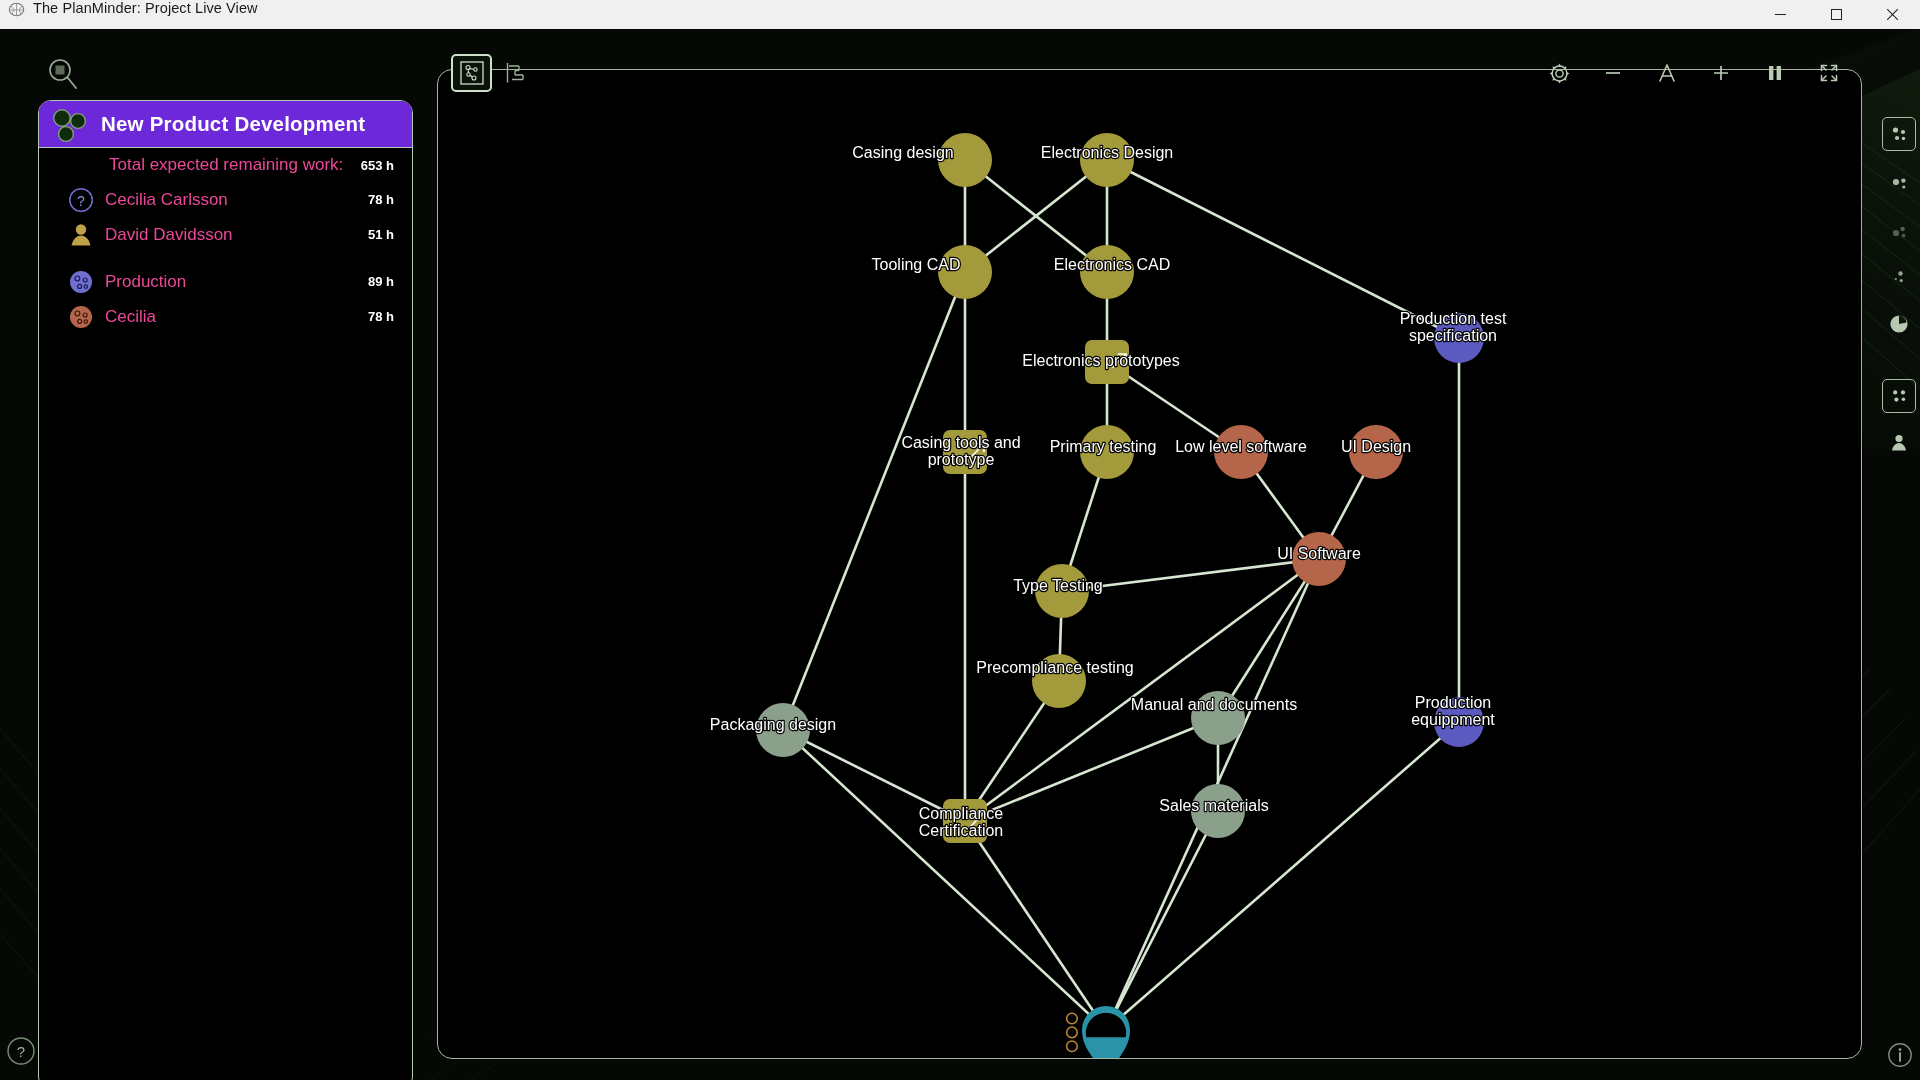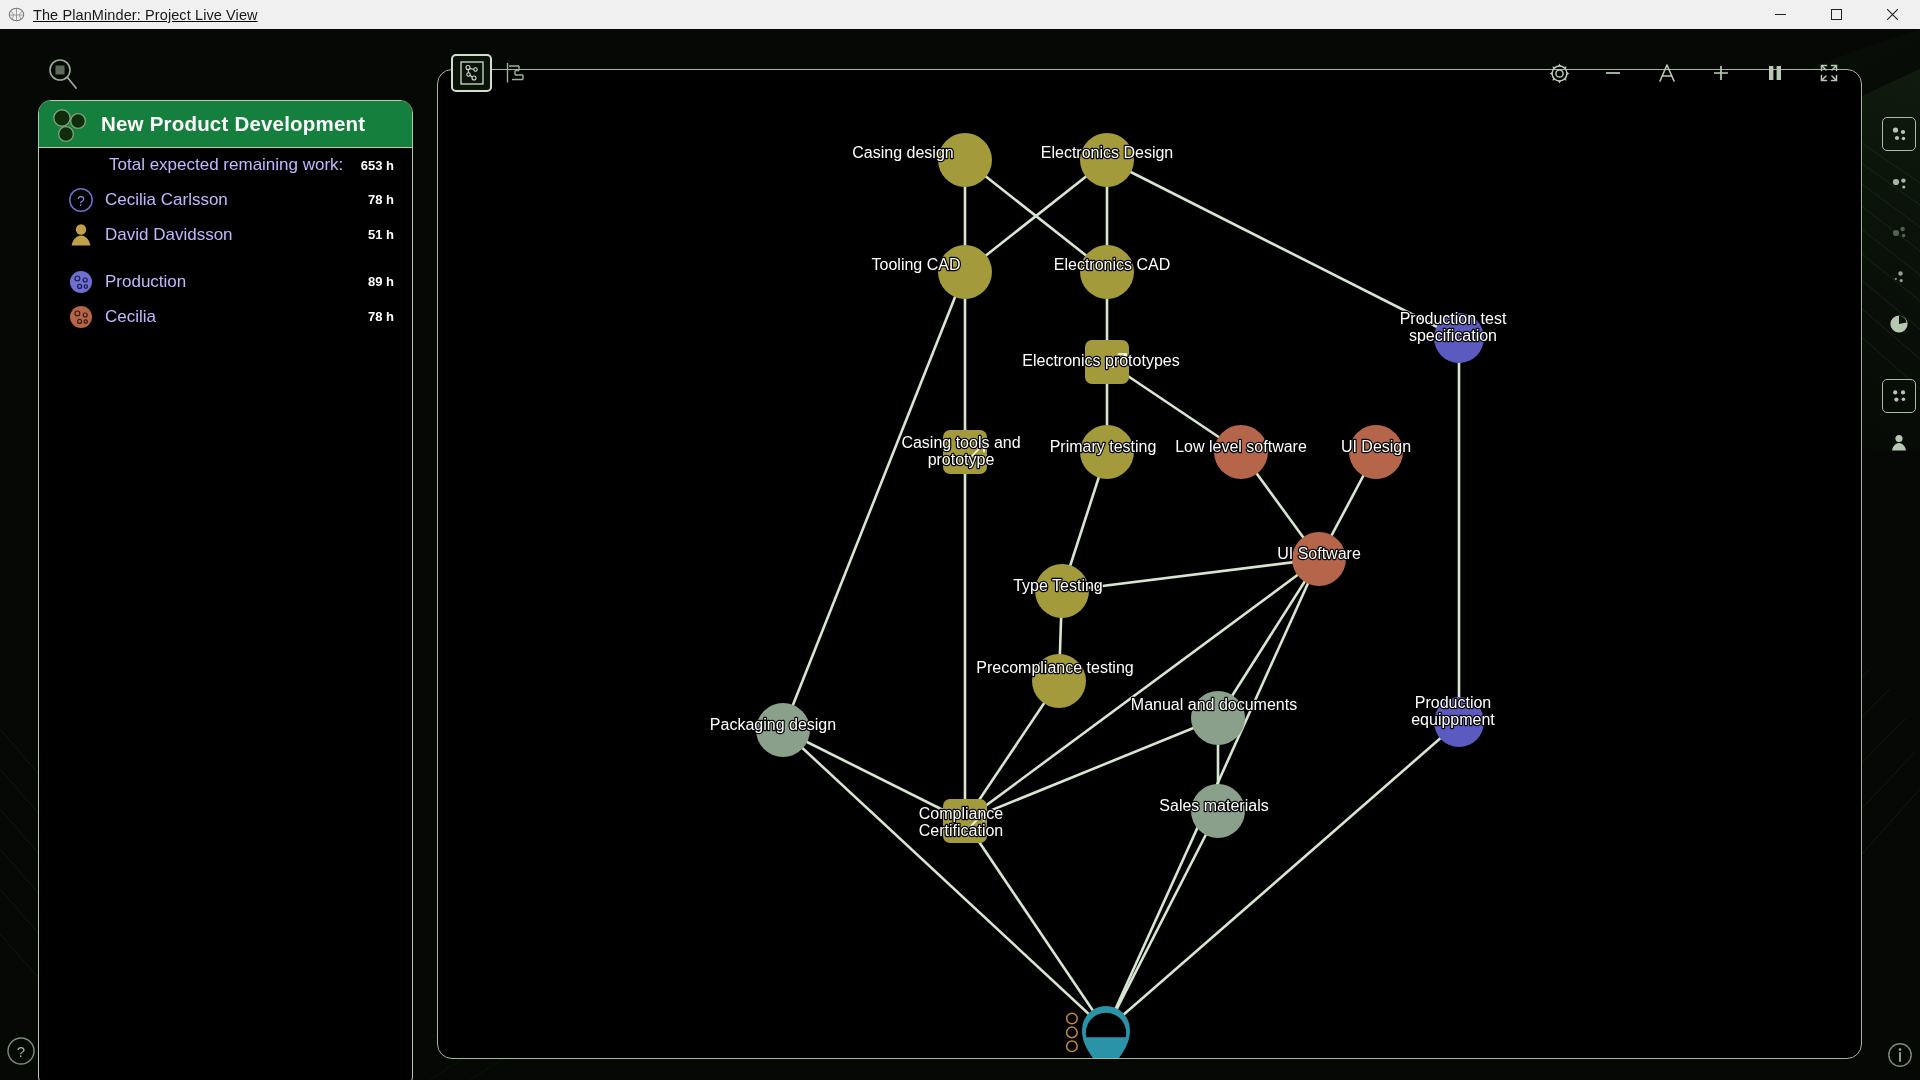--- a/index.html
+++ b/index.html
@@ -8,21 +8,21 @@
     width: 1920px; height: 1080px;
     overflow: hidden;
     background: #000;
     font-family: "Liberation Sans", sans-serif;
   }
 
   
   #titlebar {
     position: absolute; left: 0; top: 0; width: 1920px; height: 29px;
     background: #f0f0f0;
-    display: flex; align-items: center; text-decoration: underline;
+    display: flex; 
   }
   #titlebar .tb-icon { margin-left: 7px; width: 18px; height: 18px; display: flex; align-items: center; justify-content: center; }
   #titlebar .tb-title {
     margin-left: 8px; font-size: 14.5px; color: #1a1a1a;
     font-family: "Liberation Sans", sans-serif; letter-spacing: .1px;
   }
   #titlebar .tb-controls { margin-left: auto; display: flex; height: 29px; }
   #titlebar .tb-btn {
     width: 56px; height: 29px; display: flex; align-items: center; justify-content: center;
     color: #222; font-size: 14px;
@@ -47,34 +47,34 @@
     position: absolute; left: 38px; top: 71px; width: 375px; height: 990px;
     border: 1.6px solid #b7c9b0;
     border-radius: 13px;
     background: #000;
   }
   #project-header {
     position: relative; height: 47px;
     border-bottom: 1.6px solid #b7c9b0;
     border-radius: 11px 11px 0 0;
     display: flex; align-items: center;
-    background: #15803d;
+    background: #6d28d9;
   }
   #project-header .hdr-icon { position: absolute; left: 10px; top: 4px; width: 40px; height: 40px; }
   #project-header .hdr-title {
     margin-left: 62px; font-size: 20.5px; font-weight: bold; color: #fff;
     letter-spacing: .2px;
   }
 
   .srow {
     position: relative; display: flex; align-items: center;
     height: 35px; padding-left: 22px; padding-right: 18px;
   }
   .srow .ricon { width: 40px; height: 30px; display: flex; align-items: center; justify-content: center; flex: 0 0 40px; }
-  .srow .rlabel { font-size: 17px; color: #c4b5fd; margin-left: 4px; white-space: nowrap; }
+  .srow .rlabel { font-size: 17px; color: #ec4899; margin-left: 4px; white-space: nowrap; }
   .srow .rvalue { margin-left: auto; font-size: 13px; font-weight: bold; color: #fff; white-space: nowrap; }
   .srow.total { height: 34px; padding-left: 22px; }
   .srow.total .rlabel { margin-left: 48px; font-weight: normal; }
   .srow.total .rvalue { font-weight: bold; }
   .srow.gap { height: 12px; }
 
   
   #graphpane {
     position: absolute; left: 434px; top: 0; width: 1444px; height: 1051px;
   }

